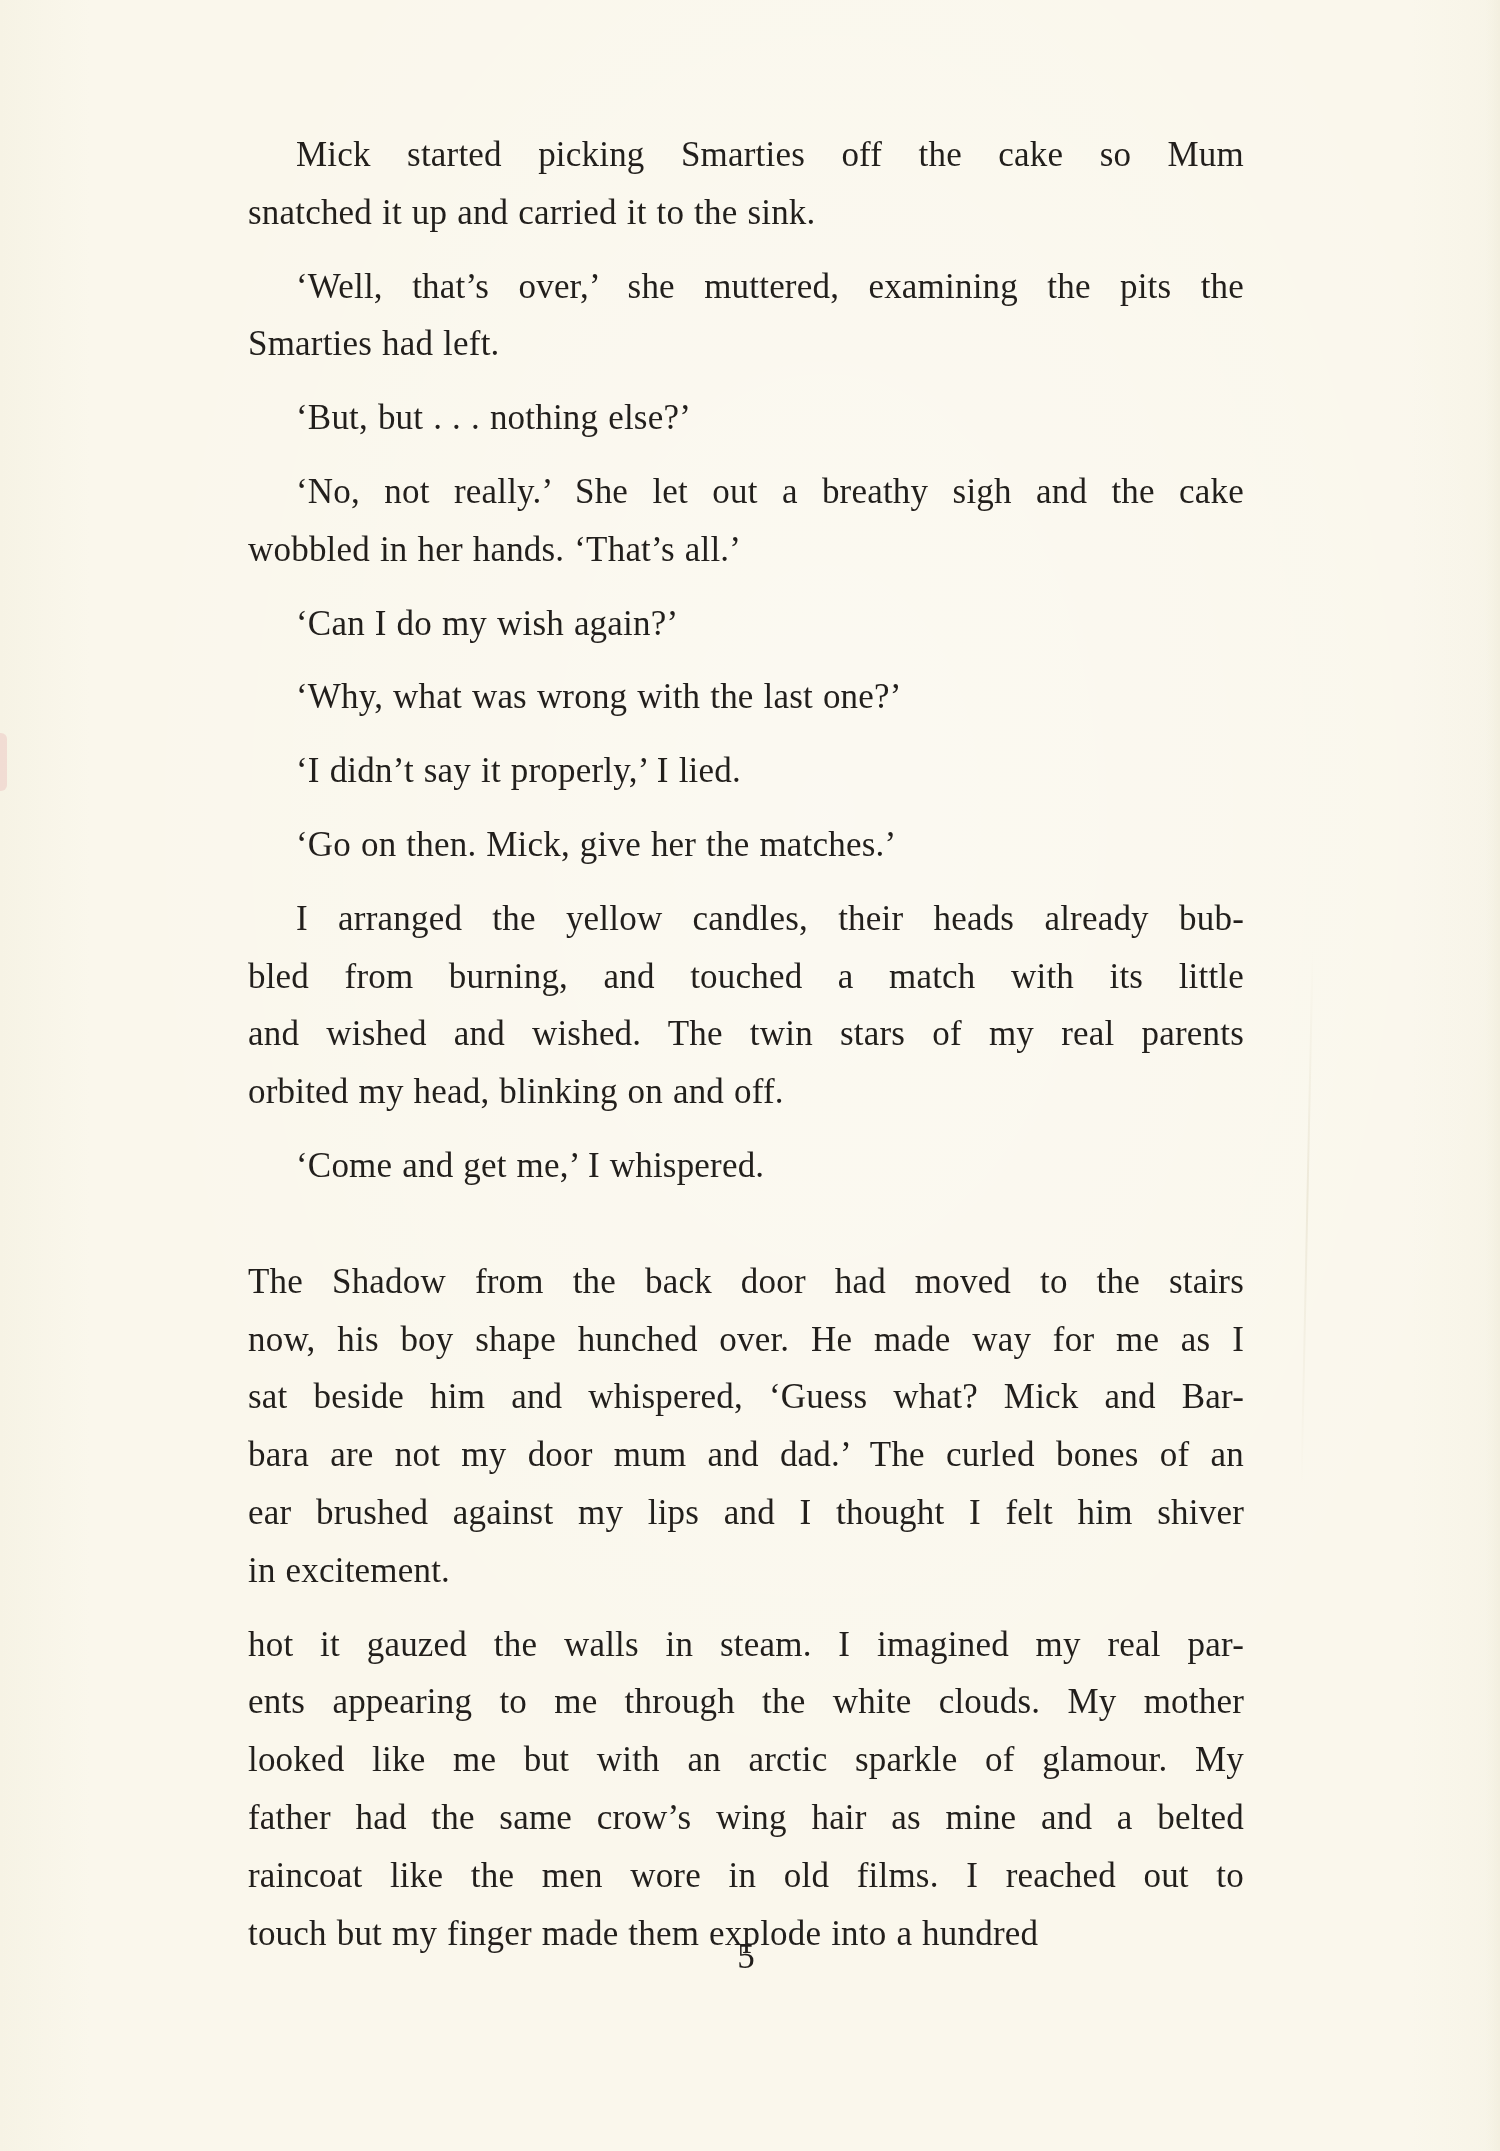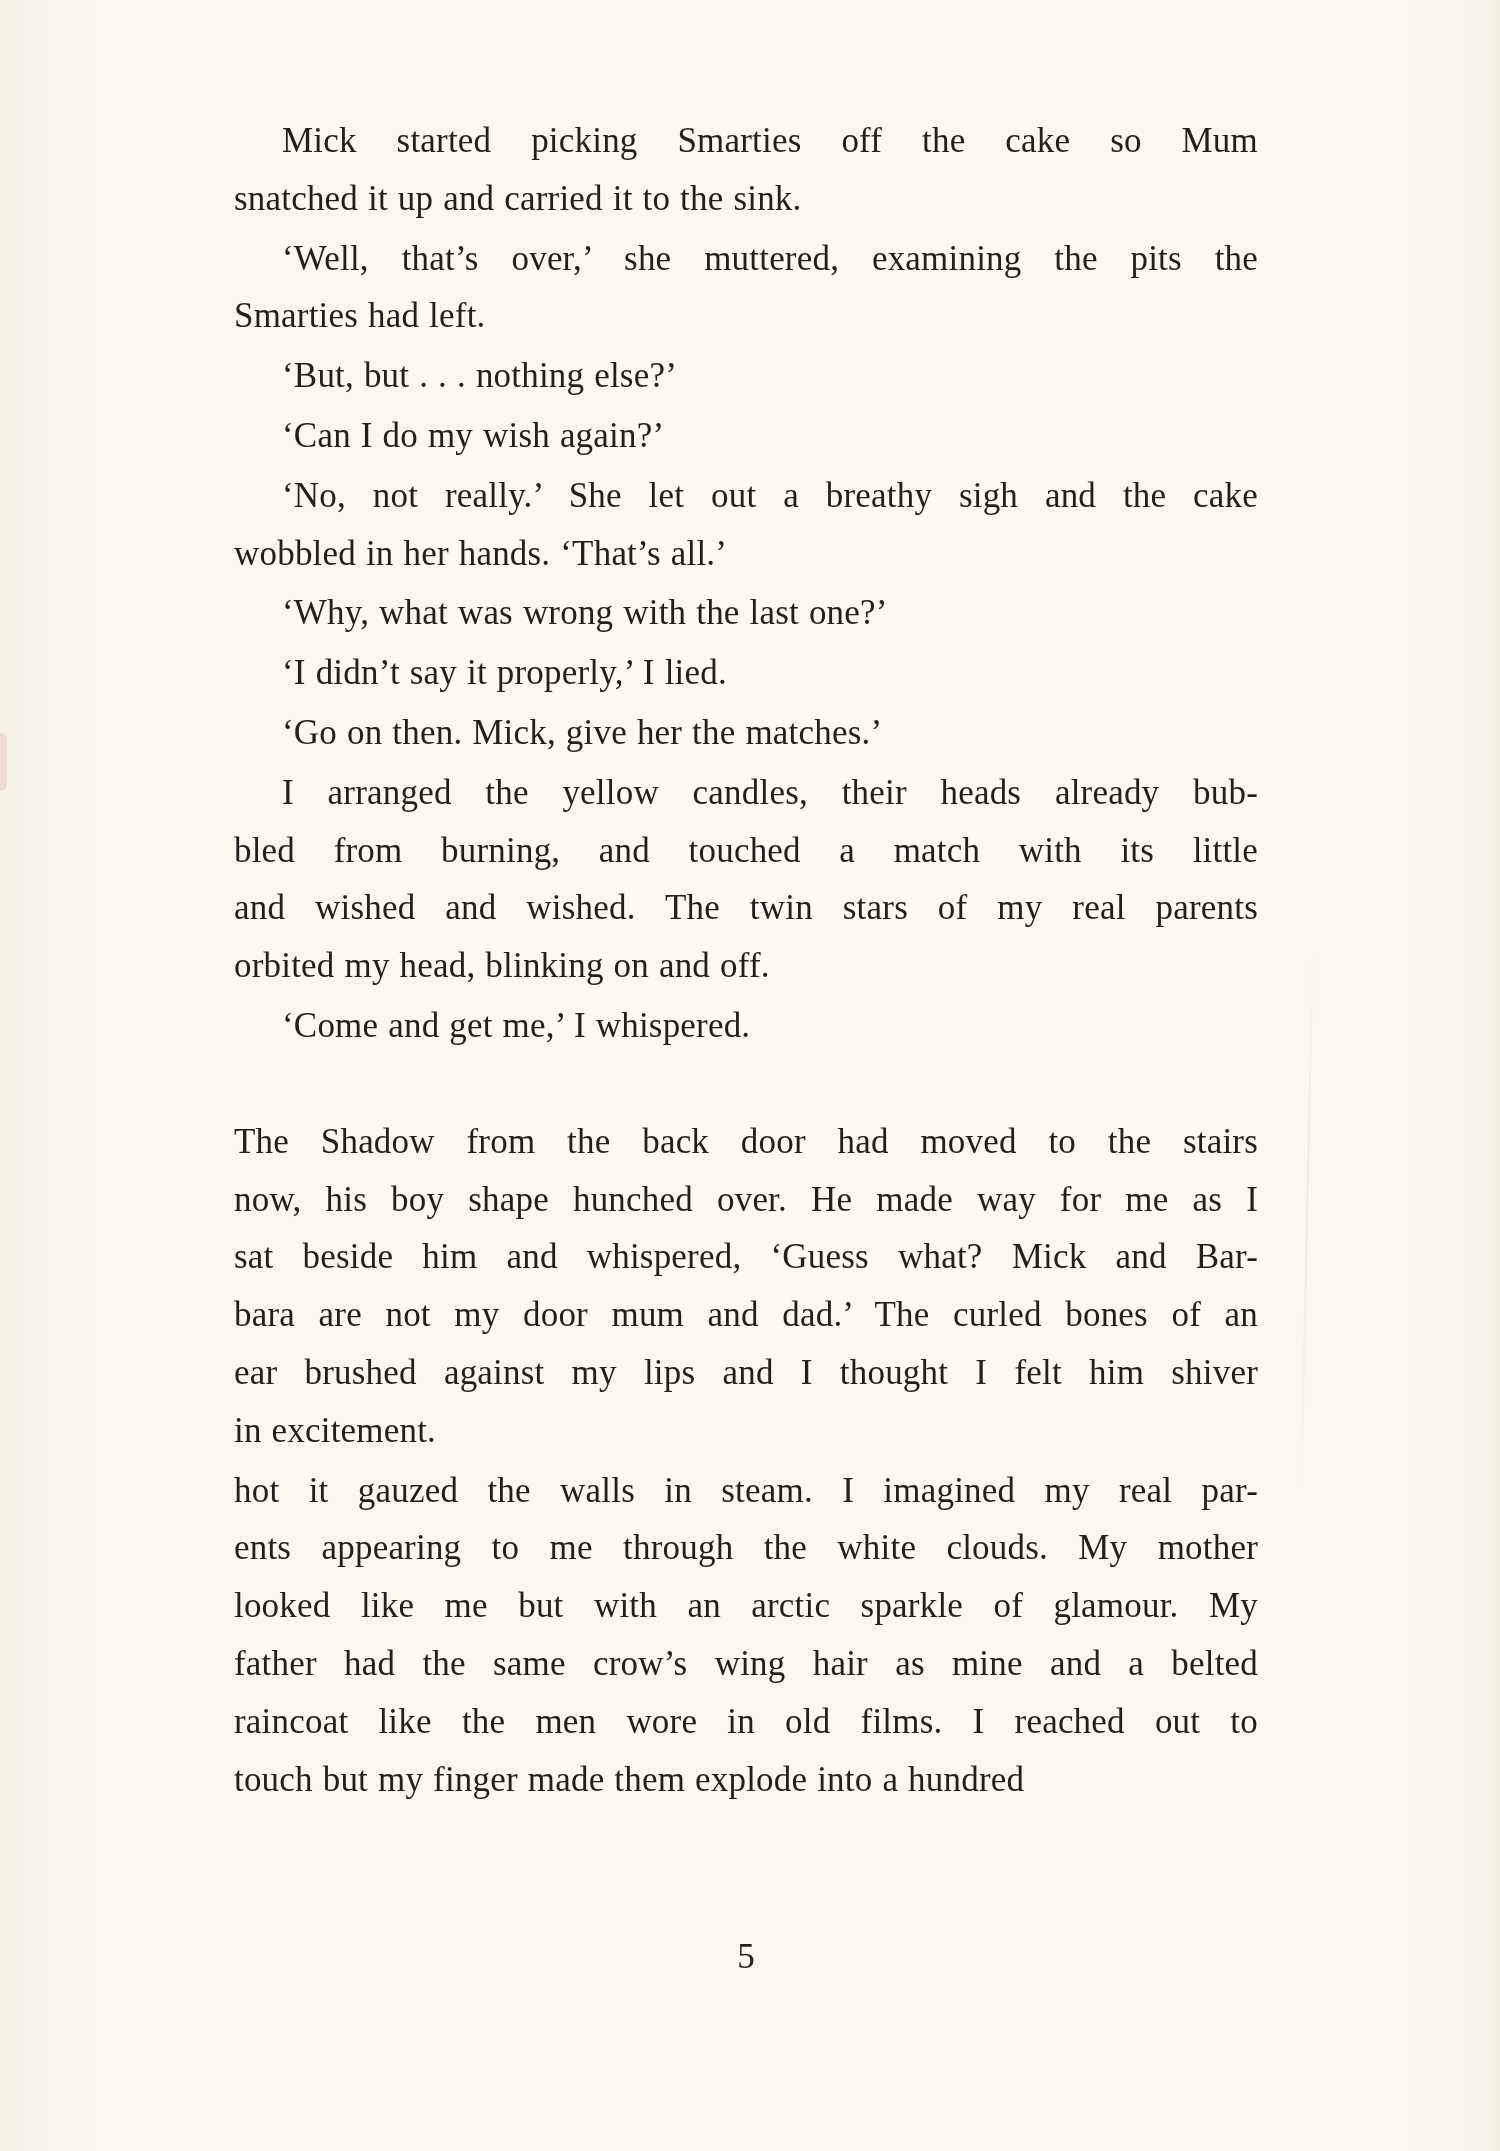--- a/index.html
+++ b/index.html
@@ -21,21 +21,21 @@
   .page {
     position: absolute;
     inset: 0;
   }
   .text-block {
     position: absolute;
     left: 232px;
     top: 110px;
     width: 1028px;
   }
-  .paragraph { margin: 2px; }
+  .paragraph { margin: 16px; }
   .paragraph.space-before { margin-top: 58px; }
   .line {
     font-size: 35px;
     line-height: 57.8px;
     text-align: justify;
     text-align-last: justify;
     letter-spacing: 0.2px;
     word-spacing: 1px;
     white-space: normal;
   }
@@ -92,25 +92,25 @@
         <div class="line last">snatched it up and carried it to the sink.</div>
       </div>
       <div class="paragraph">
         <div class="line indent">‘Well, that’s over,’ she muttered, examining the pits the</div>
         <div class="line last">Smarties had left.</div>
       </div>
       <div class="paragraph">
         <div class="line indent last">‘But, but . . . nothing else?’</div>
       </div>
       <div class="paragraph">
-        <div class="line indent last">‘Can I do my wish again?’</div>
+        <div class="line indent">‘No, not really.’ She let out a breathy sigh and the cake</div>
+        <div class="line last">wobbled in her hands. ‘That’s all.’</div>
       </div>
       <div class="paragraph">
-        <div class="line indent">‘No, not really.’ She let out a breathy sigh and the cake</div>
-        <div class="line last">wobbled in her hands. ‘That’s all.’</div>
+        <div class="line indent last">‘Can I do my wish again?’</div>
       </div>
       <div class="paragraph">
         <div class="line indent last">‘Why, what was wrong with the last one?’</div>
       </div>
       <div class="paragraph">
         <div class="line indent last">‘I didn’t say it properly,’ I lied.</div>
       </div>
       <div class="paragraph">
         <div class="line indent last">‘Go on then. Mick, give her the matches.’</div>
       </div>

